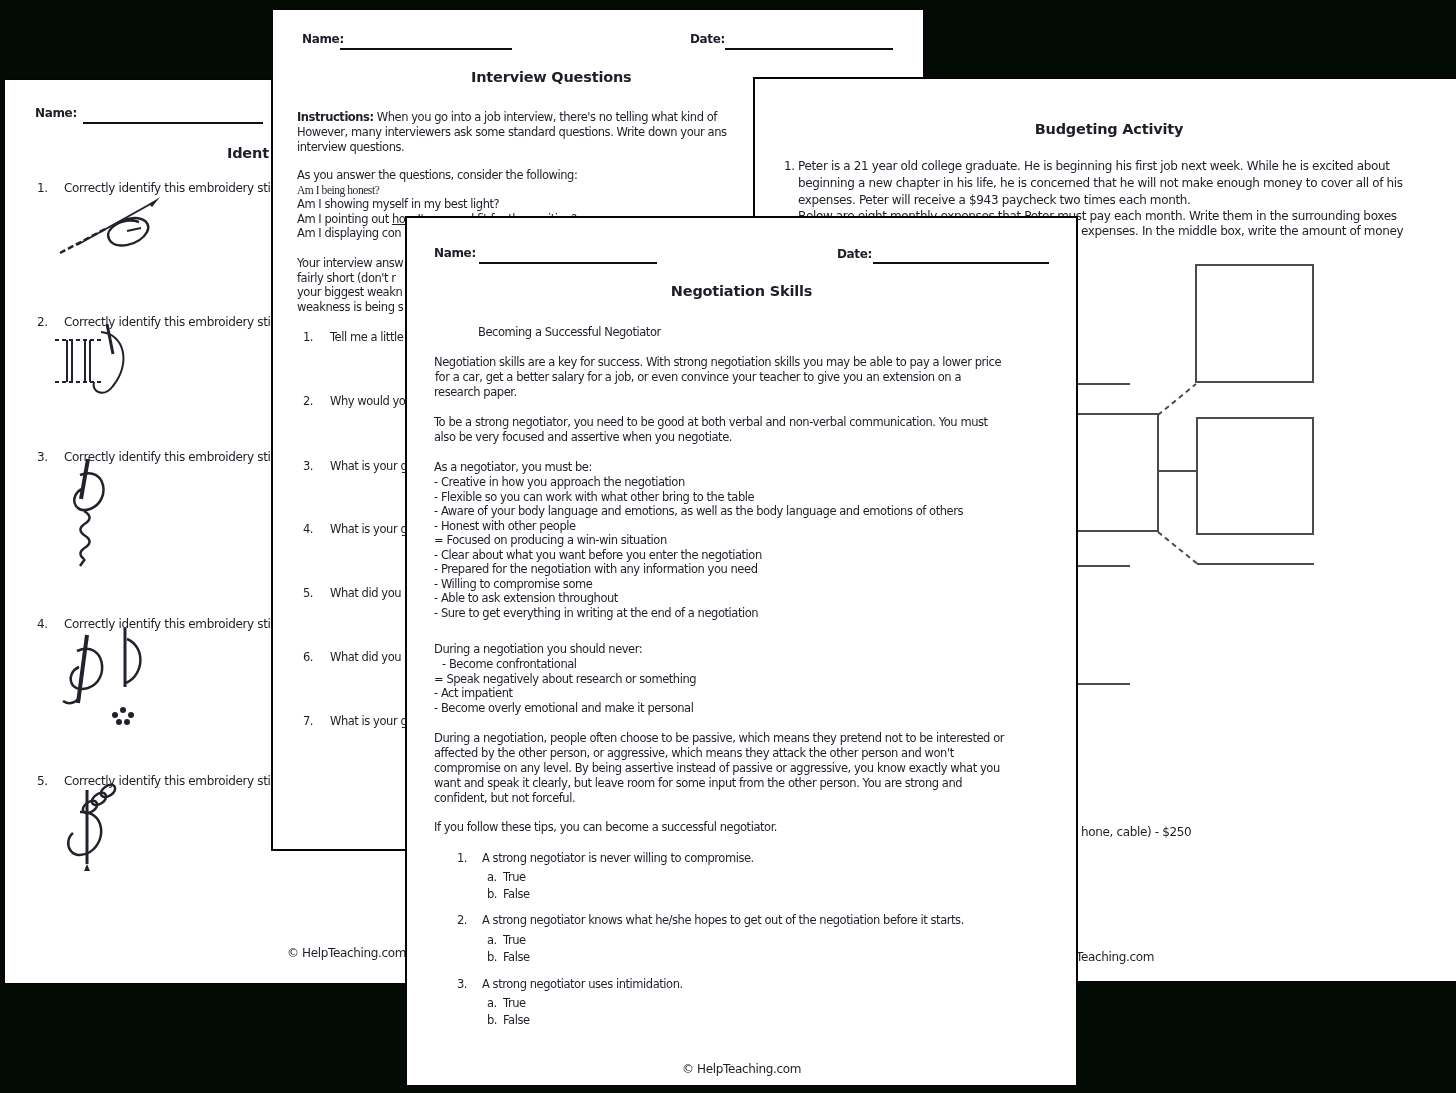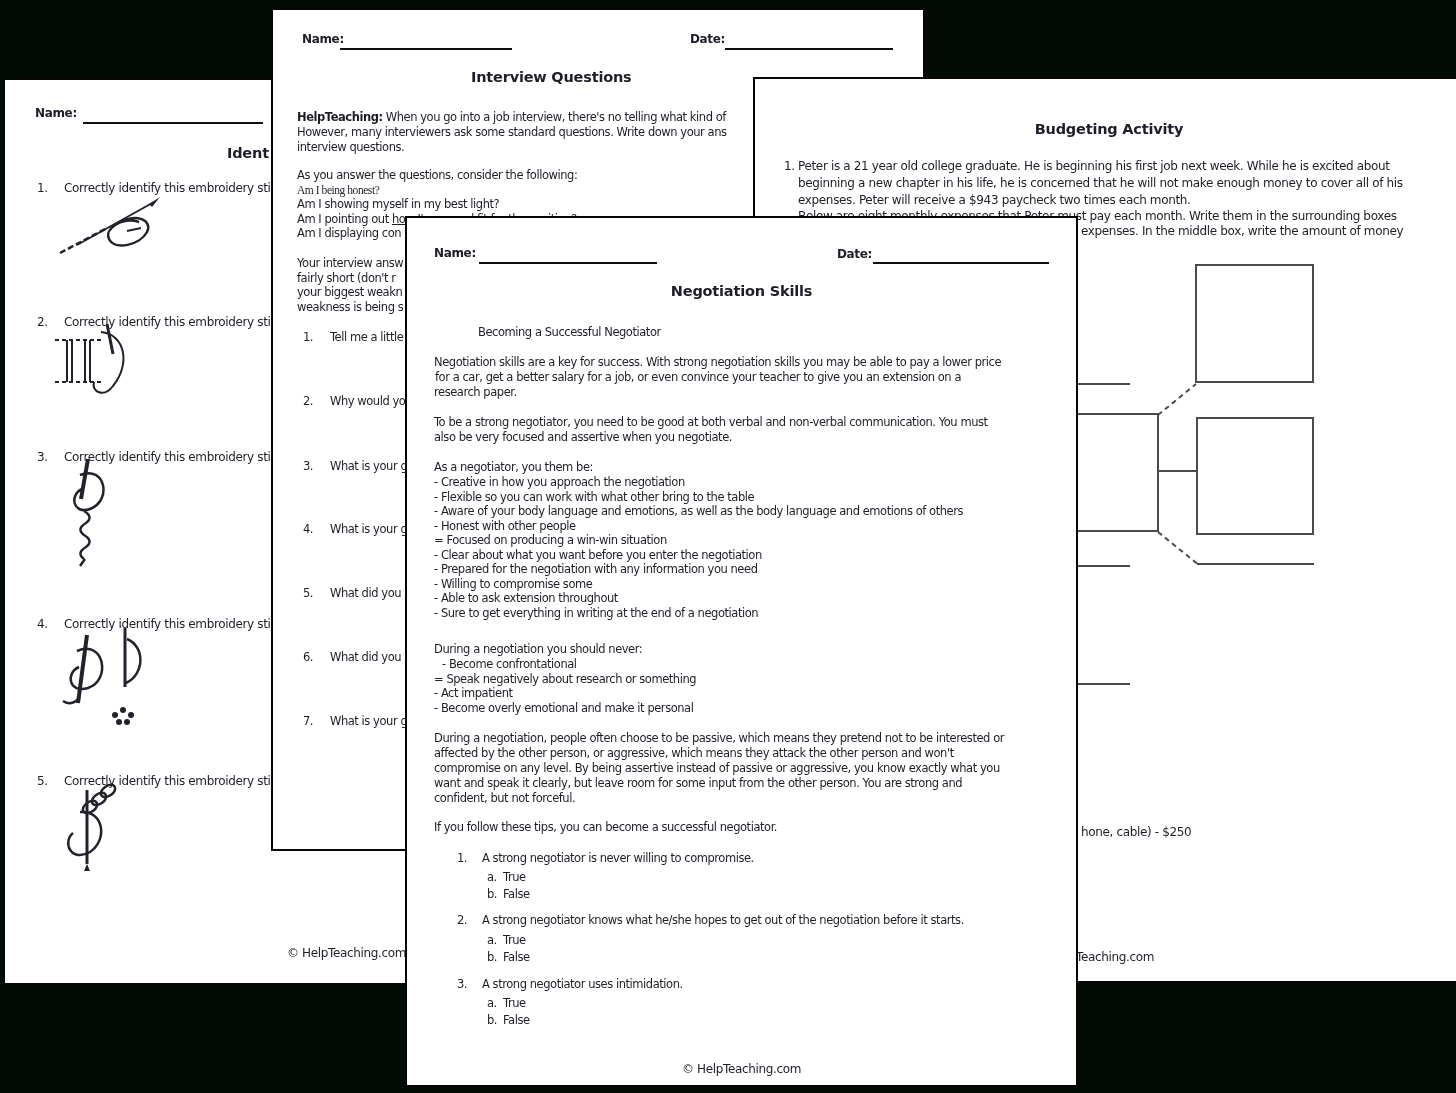--- a/index.html
+++ b/index.html
@@ -98,21 +98,21 @@
 
 <div class="page" style="left:271px;top:8px;width:654px;height:843px;z-index:2;">
   <div class="t med b" style="left:29px;top:22px;">Name:</div>
   <div class="ln" style="left:67px;top:38px;width:172px;"></div>
   <div class="t med b" style="left:417px;top:22px;">Date:</div>
   <div class="ln" style="left:452px;top:38px;width:168px;"></div>
 
   <div class="t big b" style="left:198px;top:58px;">Interview Questions</div>
 
   <div class="t" style="left:24px;top:100px;">
-    <span class="b">HelpTeaching:</span><span> When you go into a job interview, there's no telling what kind of</span>
+    <span class="b">Instructions:</span><span> When you go into a job interview, there's no telling what kind of</span>
   </div>
   <div class="t" style="left:24px;top:115px;">However, many interviewers ask some standard questions. Write down your ans</div>
   <div class="t" style="left:24px;top:130px;">interview questions.</div>
 
   <div class="t" style="left:24px;top:158px;">As you answer the questions, consider the following:</div>
   <div class="t" style="left:24px;top:173px;font-family:Liberation Serif, serif;">Am I being honest?</div>
   <div class="t" style="left:24px;top:187px;">Am I showing myself in my best light?</div>
   <div class="t" style="left:24px;top:202px;">
     <span>Am I pointing out </span><span class="u">how I'm a good fit for the position?</span>
   </div>
@@ -178,21 +178,21 @@
 
   <div class="t" style="left:27px;top:107px;margin-left:44px;">Becoming a Successful Negotiator</div>
 
   <div class="t" style="left:27px;top:137px;">Negotiation skills are a key for success. With strong negotiation skills you may be able to pay a lower price</div>
   <div class="t" style="left:28px;top:152px;">for a car, get a better salary for a job, or even convince your teacher to give you an extension on a</div>
   <div class="t" style="left:27px;top:167px;">research paper.</div>
 
   <div class="t" style="left:27px;top:197px;">To be a strong negotiator, you need to be good at both verbal and non-verbal communication. You must</div>
   <div class="t" style="left:27px;top:212px;">also be very focused and assertive when you negotiate.</div>
 
-  <div class="t" style="left:27px;top:242px;">As a negotiator, you them be:</div>
+  <div class="t" style="left:27px;top:242px;">As a negotiator, you must be:</div>
   <div class="t" style="left:27px;top:257px;">- Creative in how you approach the negotiation</div>
   <div class="t" style="left:27px;top:272px;">- Flexible so you can work with what other bring to the table</div>
   <div class="t" style="left:27px;top:286px;">- Aware of your body language and emotions, as well as the body language and emotions of others</div>
   <div class="t" style="left:27px;top:301px;">- Honest with other people</div>
   <div class="t" style="left:27px;top:315px;">= Focused on producing a win-win situation</div>
   <div class="t" style="left:27px;top:330px;">- Clear about what you want before you enter the negotiation</div>
   <div class="t" style="left:27px;top:344px;">- Prepared for the negotiation with any information you need</div>
   <div class="t" style="left:27px;top:359px;">- Willing to compromise some</div>
   <div class="t" style="left:27px;top:373px;">- Able to ask extension throughout</div>
   <div class="t" style="left:27px;top:388px;">- Sure to get everything in writing at the end of a negotiation</div>

